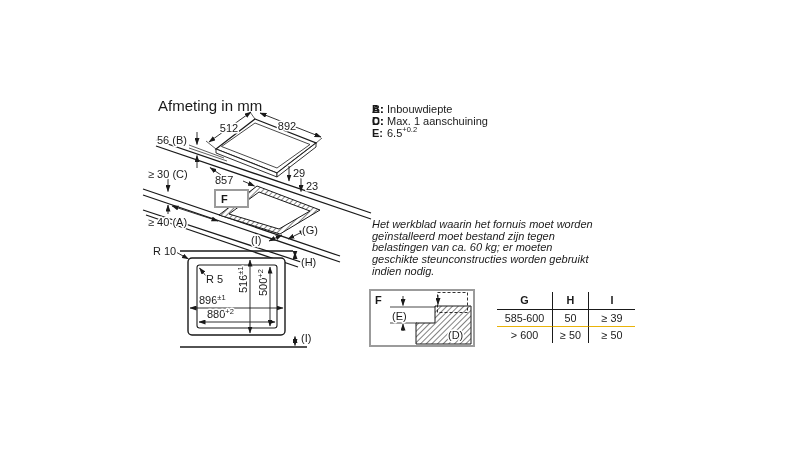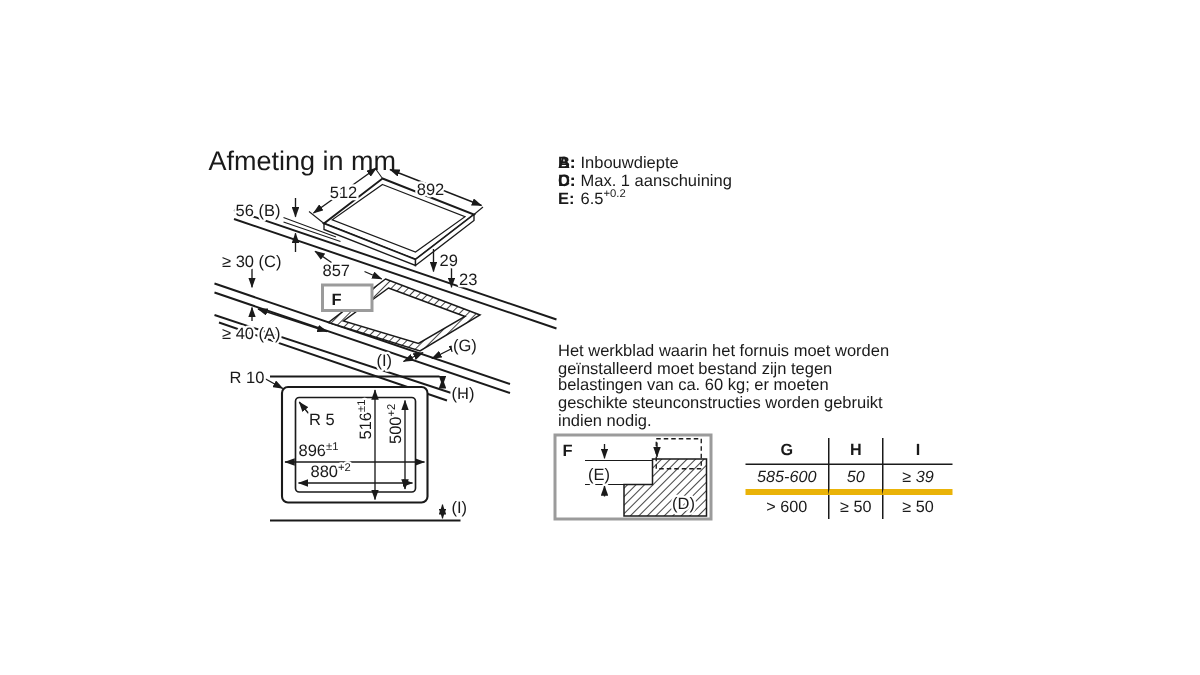--- a/index.html
+++ b/index.html
@@ -2,37 +2,37 @@
 <html><head>
 <meta charset="utf-8">
 <style>
   html,body{margin:0;padding:0;}
   body{
     width:800px;height:450px;background:#ffffff;position:relative;overflow:hidden;
     font-family:"Liberation Sans", sans-serif;color:#1a1a1a;
     -webkit-font-smoothing:antialiased;
   }
   .abs{position:absolute;}
-  .title{left:139px;top:97px;font-size:18px;}
+  .title{left:158px;top:97px;font-size:15px;}
   svg{position:absolute;overflow:visible;}
   svg text{font-family:"Liberation Sans",sans-serif;font-size:11px;fill:#1a1a1a;
     stroke:#fff;stroke-width:3px;paint-order:stroke;stroke-linejoin:round;}
   svg text.bold{font-weight:bold;}
   svg text.sup, svg tspan.sup{font-size:7.5px;}
   .legend{left:372px;top:104px;width:290px;font-size:11px;line-height:11.8px;}
   .legend .li{position:relative;padding-left:15px;}
   .legend .k{position:absolute;left:0;top:0;font-weight:bold;}
   .legend .t{white-space:pre-line;}
   sup.small{font-size:7.5px;vertical-align:super;line-height:0;}
-  .note{left:372px;top:229px;width:290px;font-size:11px;line-height:11.7px;white-space:pre-line;}
+  .note{left:372px;top:219px;width:290px;font-size:11px;line-height:11.7px;white-space:pre-line;font-style:italic;}
   .ctable{left:497px;top:292px;display:grid;grid-template-columns:55px 36px 47px;
     font-size:10.8px;text-align:center;}
   .ctable .cell{padding-top:1px;height:15px;line-height:14px;}
   .ctable .hd{font-weight:bold;height:16px;border-bottom:1px solid #1a1a1a;}
-  .ctable .r1{border-bottom:4px solid #eab308;font-style:italic;}
+  .ctable .r1{border-bottom:1px solid #eab308;}
   .ctable .cB{border-left:1px solid #1a1a1a;}
 </style>
 </head>
 <body>
 
 <div class="abs title">Afmeting in mm</div>
 
 <svg class="abs" style="left:140px;top:95px;width:240px;height:260px" viewBox="140 95 240 260">
   <defs>
     <marker id="mE" markerWidth="7" markerHeight="5" refX="6.5" refY="2.5" orient="auto" markerUnits="userSpaceOnUse">

